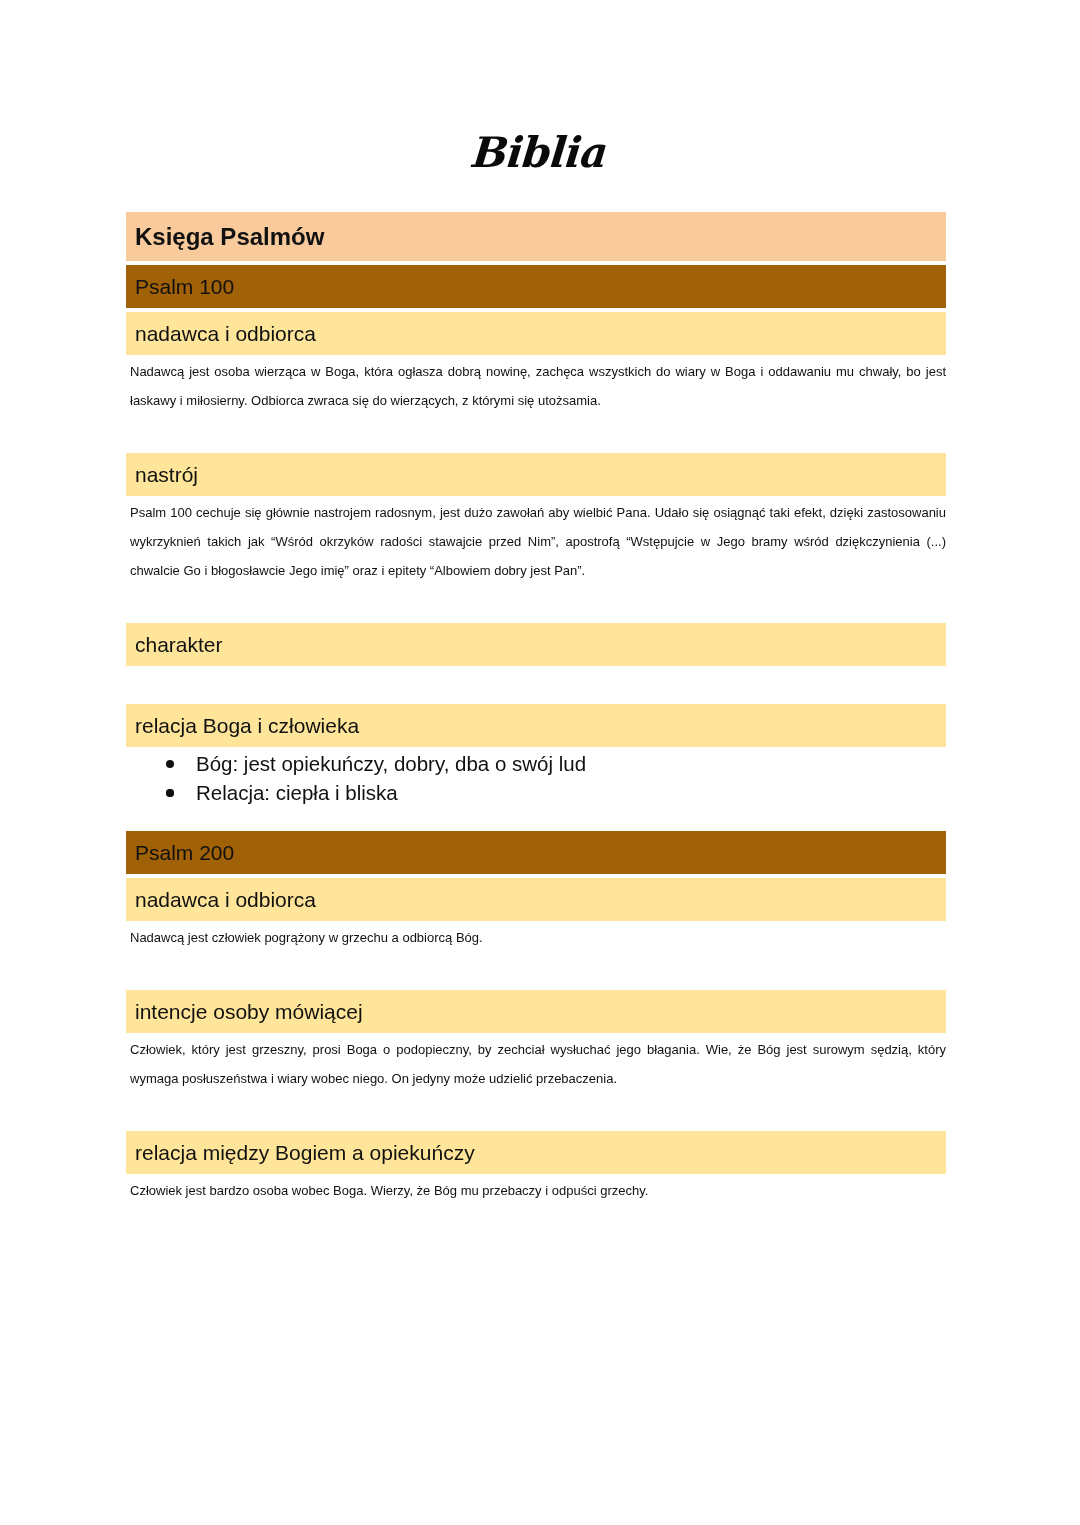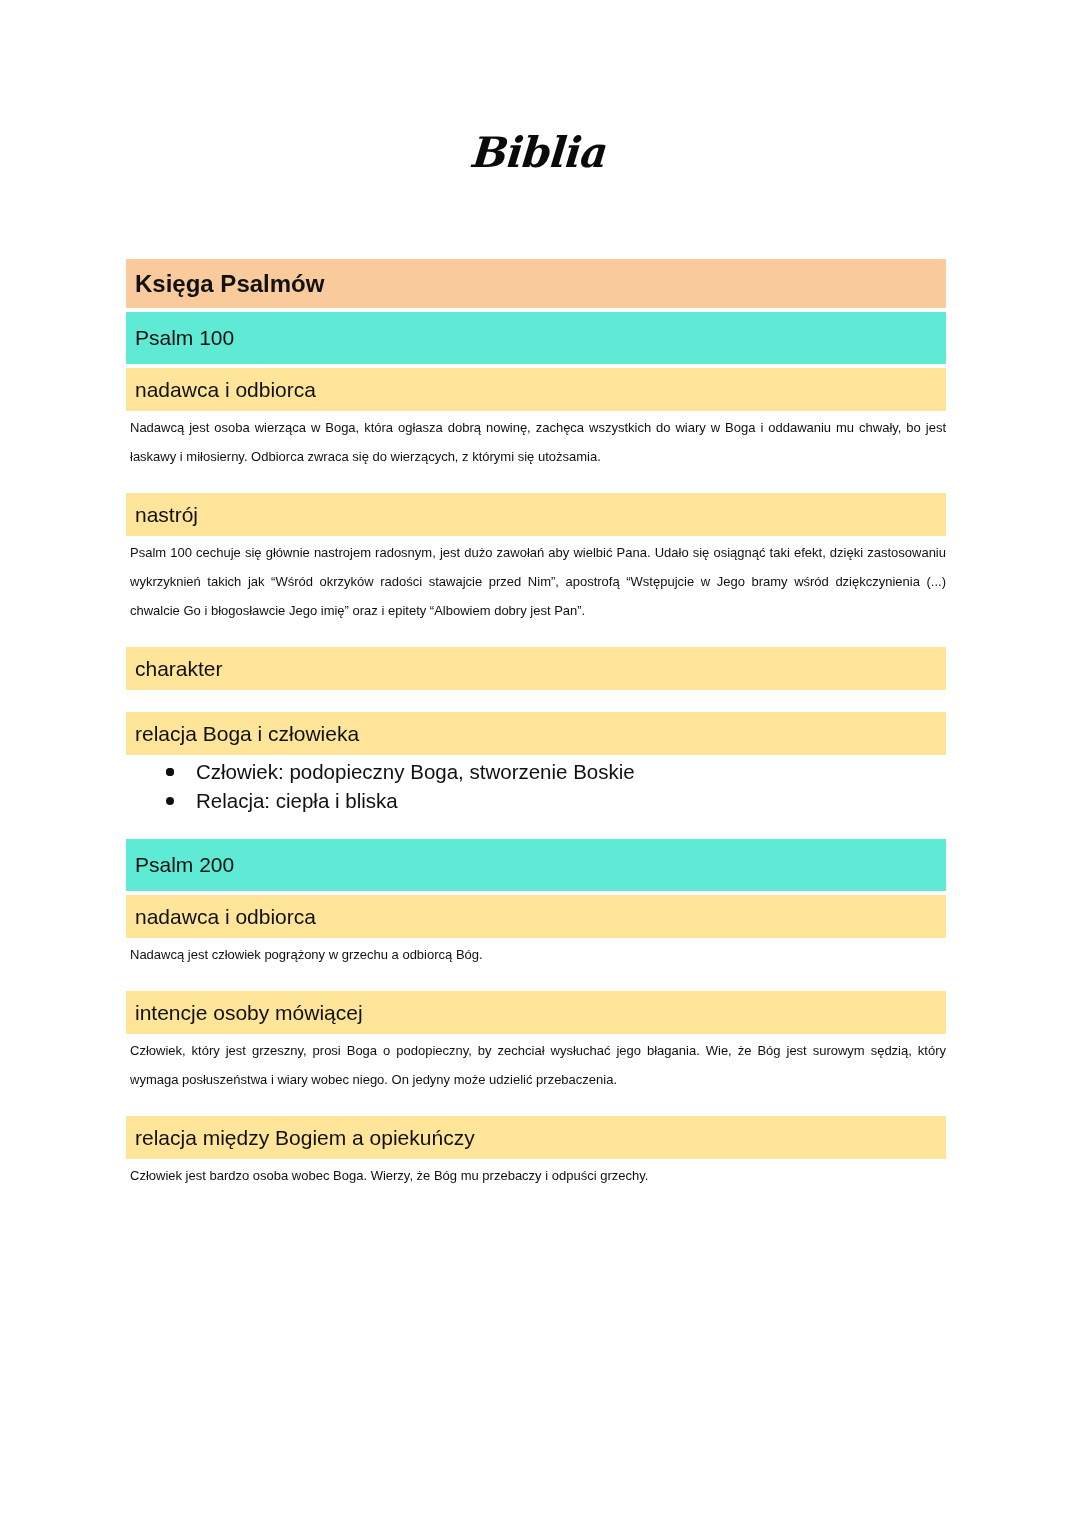--- a/index.html
+++ b/index.html
@@ -34,40 +34,39 @@
       top: 212px;
       left: 126px;
       width: 820px;
     }
     .band {
       box-sizing: border-box;
       padding: 0 9px;
       display: flex;
       align-items: center;
       font-size: 21px;
-      margin-top: 47px;
     }
     .band.book {
       background: #f9cb9c;
       height: 49px;
       font-weight: bold;
       font-size: 24px;
     }
     .band.psalm {
-      background: #5eead4;
-      height: 52px;
+      background: #a16207;
+      height: 43px;
       margin-top: 4px;
     }
     .band.section {
       background: #ffe599;
       height: 43px;
       margin-top: 4px;
     }
     .band.section.gap {
-      margin-top: 0;
+      margin-top: 16px;
     }
     .para {
       font-size: 13px;
       line-height: 29px;
       text-align: justify;
       padding: 2px 0 0 4px;
       margin: 0;
     }
     .spacer { height: 22px; }
     .spacer-sm { height: 20px; }
@@ -108,22 +107,22 @@
 
   <div class="band section gap">nastrój</div>
   <p class="para">Psalm 100 cechuje się głównie nastrojem radosnym, jest dużo zawołań aby wielbić Pana. Udało się osiągnąć taki efekt, dzięki zastosowaniu wykrzyknień takich jak “Wśród okrzyków radości stawajcie przed Nim”, apostrofą “Wstępujcie w Jego bramy wśród dziękczynienia (...) chwalcie Go i błogosławcie Jego imię” oraz i epitety “Albowiem dobry jest Pan”.</p>
   <div class="spacer"></div>
 
   <div class="band section gap">charakter</div>
   <div class="spacer"></div>
 
   <div class="band section gap">relacja Boga i człowieka</div>
   <ul class="bullets">
+    <li><span class="dot"></span><span>Bóg: jest opiekuńczy, dobry, dba o swój lud</span></li>
     <li><span class="dot"></span></li>
-    <li><span class="dot"></span><span>Człowiek: podopieczny Boga, stworzenie Boskie</span></li>
     <li><span class="dot"></span><span>Relacja: ciepła i bliska</span></li>
   </ul>
   <div class="spacer-sm"></div>
 
   <div class="band psalm">Psalm 200</div>
 
   <div class="band section">nadawca i odbiorca</div>
   <p class="para">Nadawcą jest człowiek pogrążony w grzechu a odbiorcą Bóg.</p>
   <div class="spacer"></div>
 

